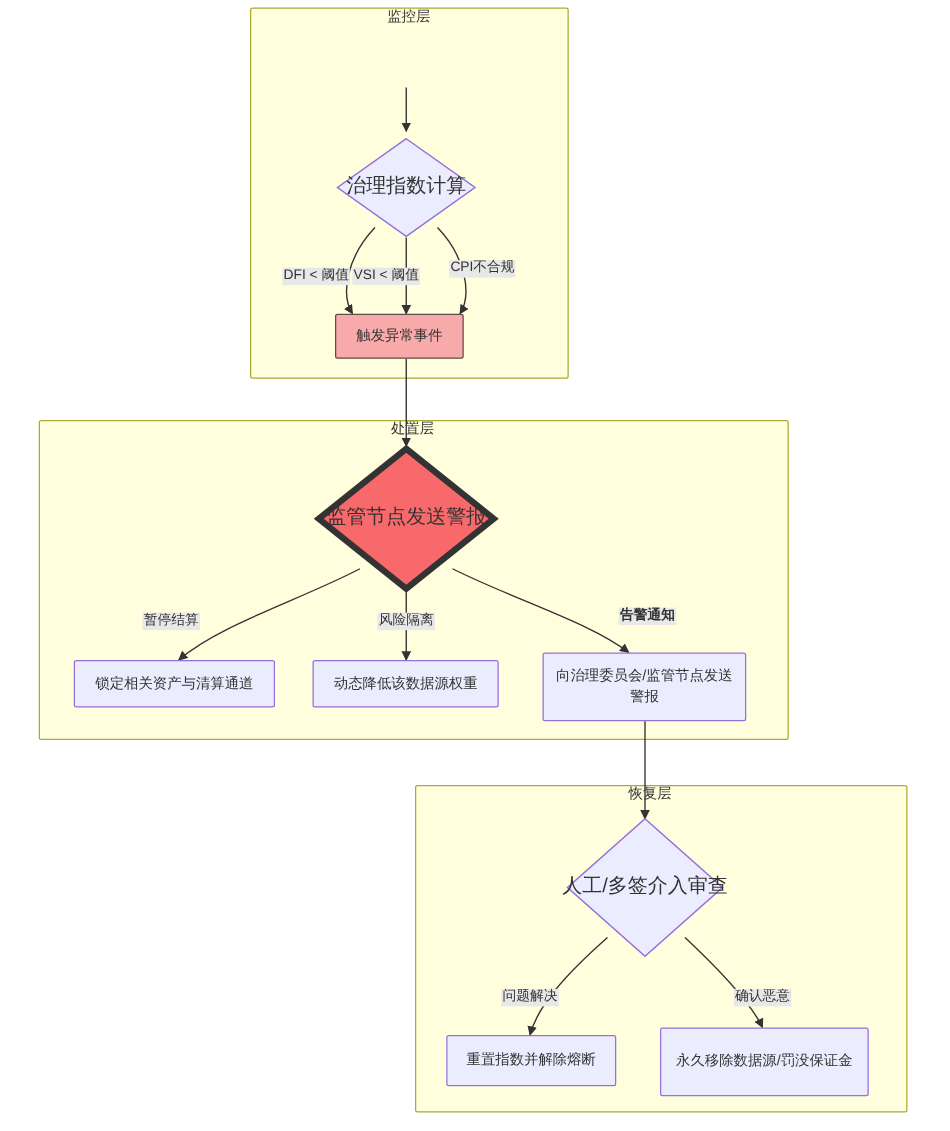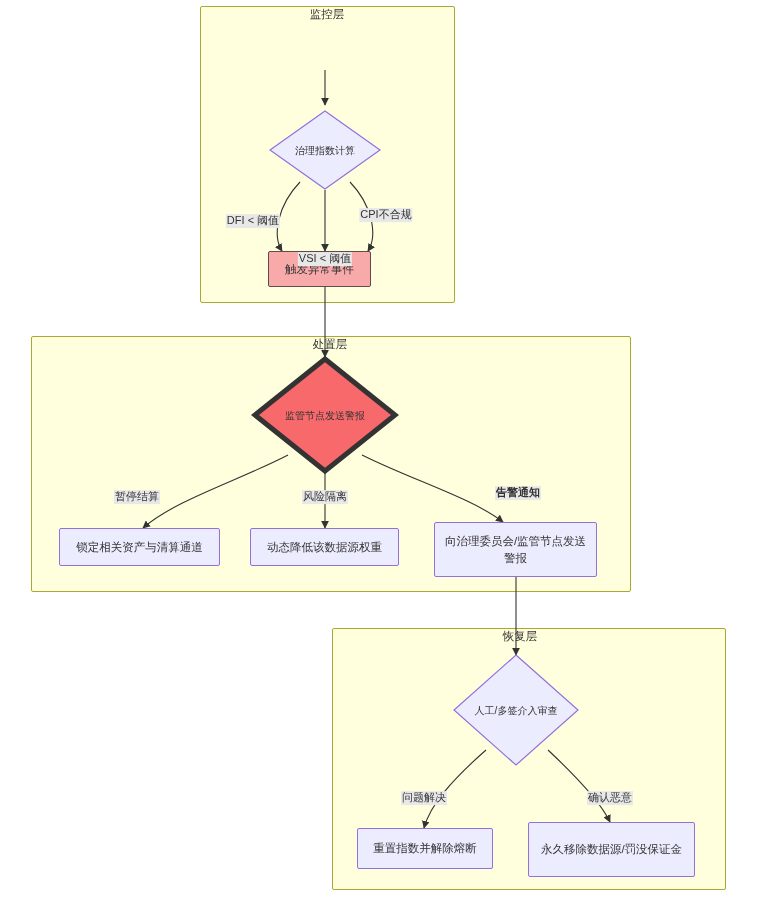--- a/index.html
+++ b/index.html
@@ -77,21 +77,21 @@
     position: absolute;
     left: 0;
     top: 0;
     overflow: visible;
   }
   .diamond-label {
     position: absolute;
     left: 50%;
     top: 50%;
     transform: translate(-50%, -50%);
-    font-size: 10px;
+    font-size: 16px;
     color: #333333;
     white-space: nowrap;
     line-height: 1.3;
     text-align: center;
   }
   .edge-label {
     position: absolute;
     font-size: 11px;
     color: #333333;
     background: #e8e8e8;
@@ -185,21 +185,21 @@
 
   <div class="node rect" style="left:357px; top:828px; width:136px; height:41px;">
     <span>重置指数并解除熔断</span>
   </div>
 
   <div class="node rect" style="left:528px; top:822px; width:167px; height:55px;">
     <span>永久移除数据源/罚没保证金</span>
   </div>
 
   <div class="edge-label" style="left:253px; top:221px;">DFI &lt; 阈值</div>
-  <div class="edge-label" style="left:325px; top:221px;margin-top:38px;">VSI &lt; 阈值</div>
+  <div class="edge-label" style="left:309px; top:221px;">VSI &lt; 阈值</div>
   <div class="edge-label" style="left:386px; top:215px;">CPI不合规</div>
 
   <div class="edge-label" style="left:137px; top:497px;">暂停结算</div>
   <div class="edge-label" style="left:325px; top:497px;">风险隔离</div>
   <div class="edge-label" style="left:518px; top:493px;font-weight:bold;">告警通知</div>
 
   <div class="edge-label" style="left:424px; top:798px;">问题解决</div>
   <div class="edge-label" style="left:610px; top:798px;">确认恶意</div>
 
 </div>

